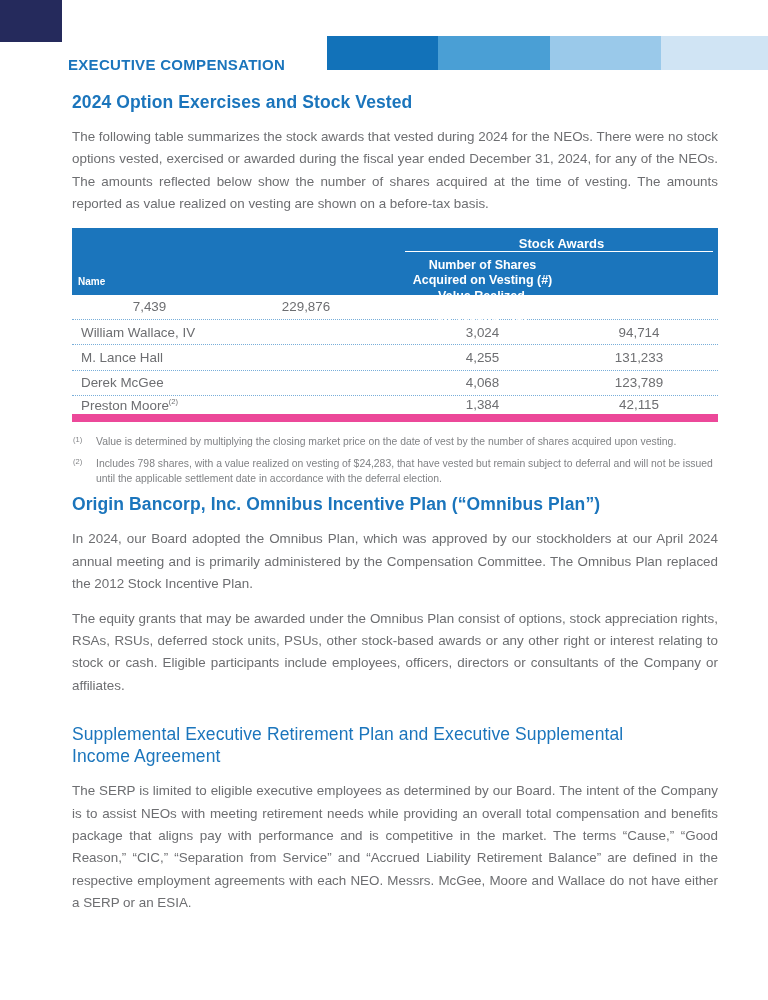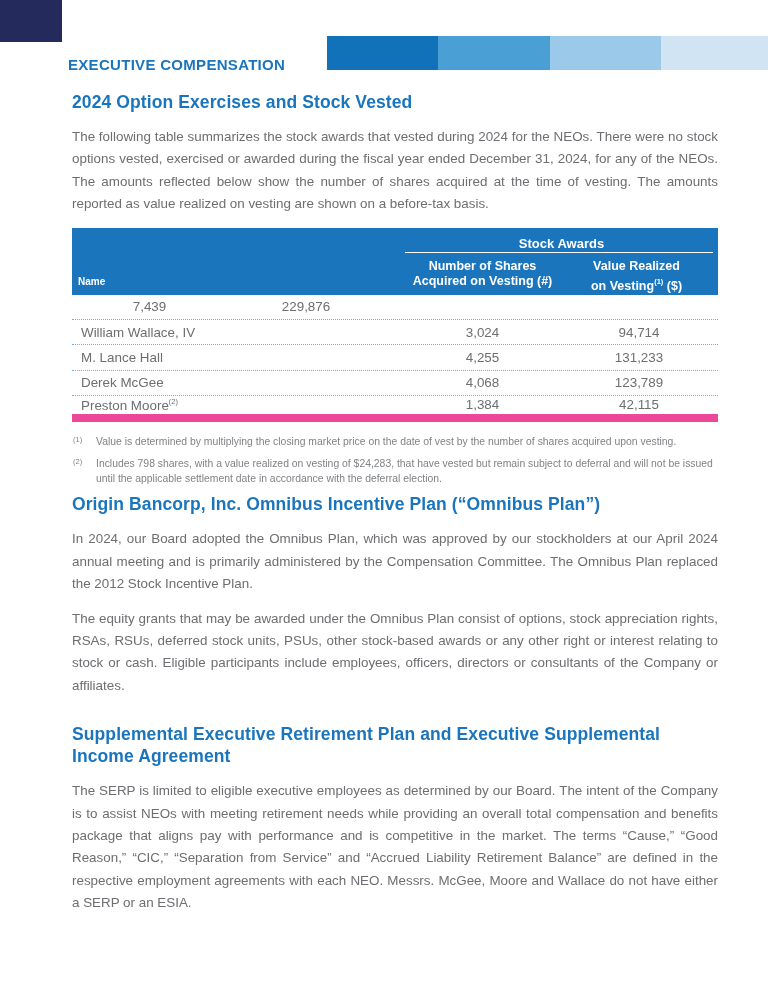--- a/index.html
+++ b/index.html
@@ -25,40 +25,40 @@
   .para.lastline { margin-bottom:0; }
 
   
   .vtable { margin-top:9px; width:646px; }
   .thead { display:flex; background:#1b75bc; color:#fff; height:67px; }
   .th-name { width:333px; display:flex; align-items:flex-end; padding:0 0 8px 6px;
              font-size:10px; font-weight:700; }
   .th-group { width:313px; display:flex; flex-direction:column; }
   .group-title { text-align:center; font-size:13px; font-weight:700; padding-top:8px; height:25px; }
   .group-rule { border-bottom:1px solid #ffffff; margin-right:5px; }
-  .group-cols { display:flex; padding-top:6px; }
+  .group-cols { display:flex; padding-top:6px;flex-direction:column; }
   .th-col { text-align:center; font-size:12.5px; font-weight:700; line-height:15.5px; }
   .th-col.c2 { width:155px; }
   .th-col.c3 { width:153px; }
   sup { font-size:7.5px; vertical-align:6px; letter-spacing:0; }
   .trow { display:flex; align-items:center; height:25.4px; font-size:13.4px; color:#6d6e71;
           border-bottom:1.5px dotted #78aed9; }
   .trow.last { border-bottom:8px solid #ec4899; }
   .td.name { width:333px; padding-left:9px; }
   .td.num  { width:155px; text-align:center; }
   .td.val  { width:158px; text-align:center; }
 
   
   .footnotes { margin-top:13px; }
   .fnote { position:relative; padding-left:24px; font-size:10.4px; line-height:14.6px;
            color:#808285; margin-bottom:8px; text-align:left; }
   .fnote .mark { position:absolute; left:1px; top:-2px; font-size:7.5px; }
 
   
-  .h3lines { font-size:17.5px; font-weight:700; color:#1b75bc; line-height:22px;
+  .h3lines { font-size:17.5px; font-weight:400; color:#1b75bc; line-height:22px;
              margin:26px 0 13px 0; letter-spacing:.1px; }
 
   
   .footer { position:absolute; left:0; top:952px; width:768px; height:36px; }
 </style>
 </head>
 <body>
 
 <div class="page">
 

